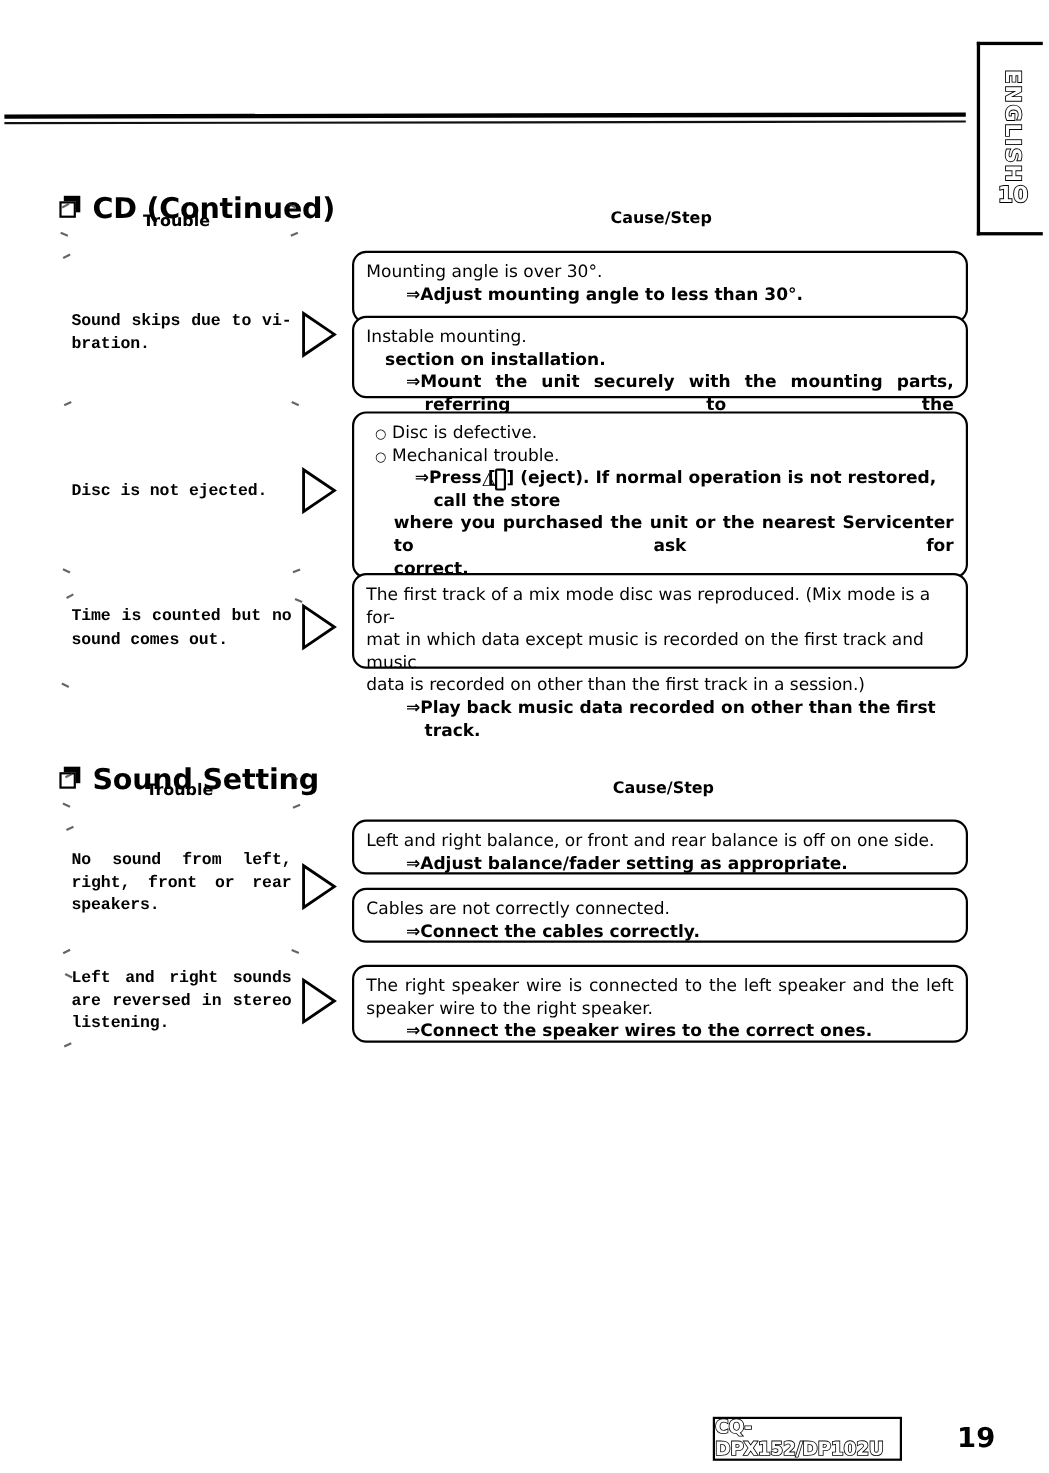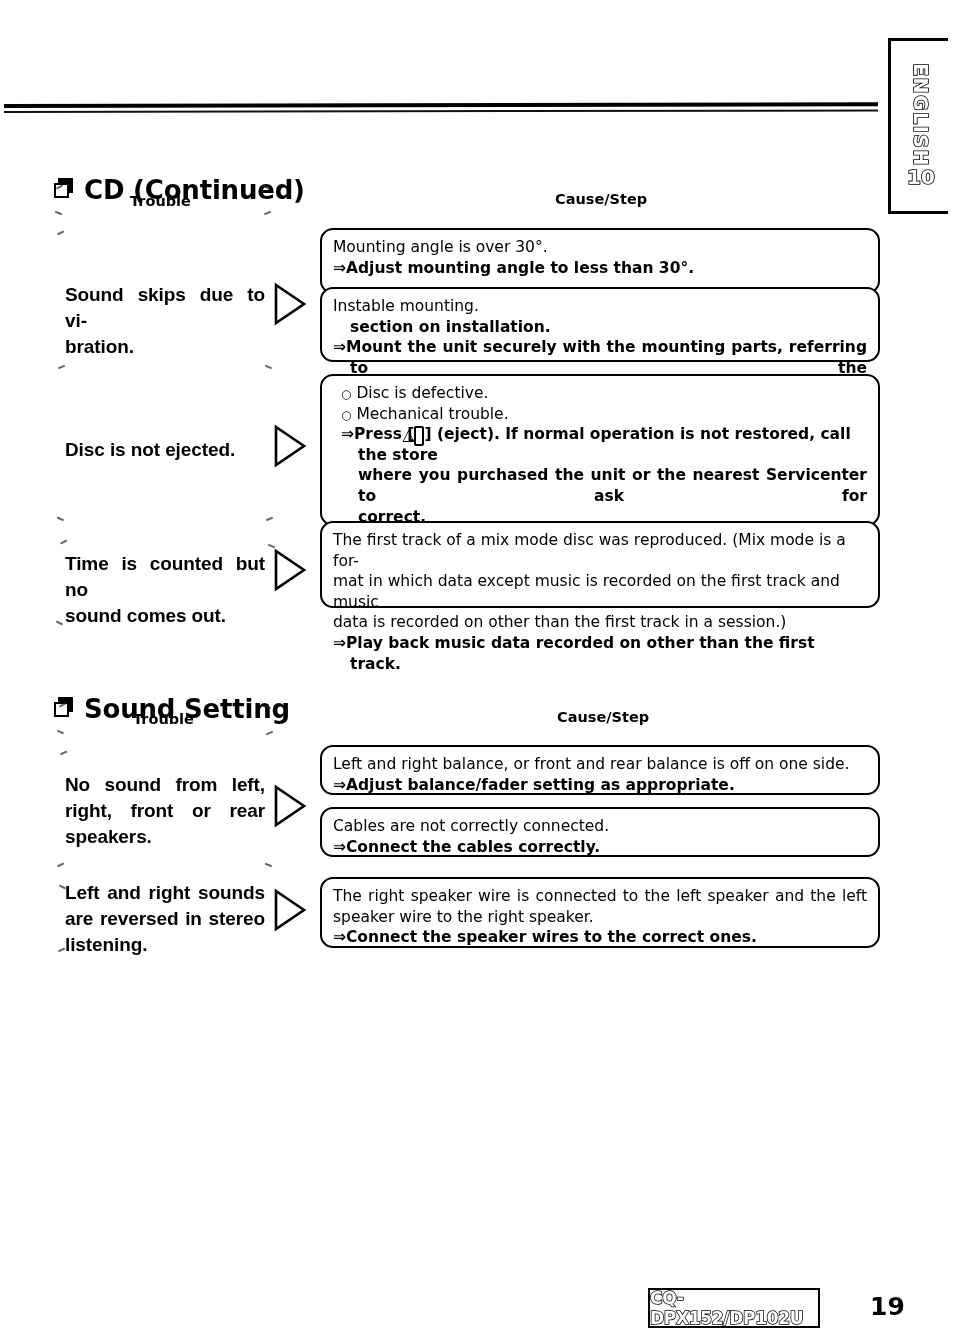--- a/index.html
+++ b/index.html
@@ -136,26 +136,26 @@
     position: absolute;
     font-size: 14.5px;
     font-weight: bold;
     font-family: "DejaVu Sans", sans-serif;
   }
 
   
   .trouble {
     position: absolute;
     width: 200px;
-    font-size: 19px;
+    font-size: 15px;
     font-weight: bold;
     line-height: 1.38;
     text-align: justify;
     text-align-last: left;
-    font-family: Liberation Sans, sans-serif;
+    font-family: Liberation Mono, monospace;
     letter-spacing: -0.1px;
   }
   .trouble.j span { display: block; text-align: justify; text-align-last: justify; }
   .trouble.j span.last { text-align-last: left; }
 
   
   .tri {
     position: absolute;
     width: 34px;
     height: 44px;
@@ -175,21 +175,21 @@
   }
   .cbox p {
     margin: 0;
     font-size: 15.5px;
     line-height: 1.33;
     font-family: "DejaVu Sans", sans-serif;
   }
   .cbox p.plain { font-weight: normal; }
   .cbox p.bold  { font-weight: bold; }
   .cbox p.jst   { text-align: justify; text-align-last: justify; }
-  .cbox p.ind   { padding-left: 17px; text-indent: -17px; }
+  .cbox p.ind   { padding-left: 17px; text-indent: -17px; margin-left: 36px; }
   .cbox p.bullet{ padding-left: 19px; text-indent: -19px; }
 
   .eject-key {
     display: inline-block;
     border: 2px solid #000;
     border-radius: 2px;
     padding: 0 3px;
     line-height: 1;
     position: relative;
     top: 1px;

